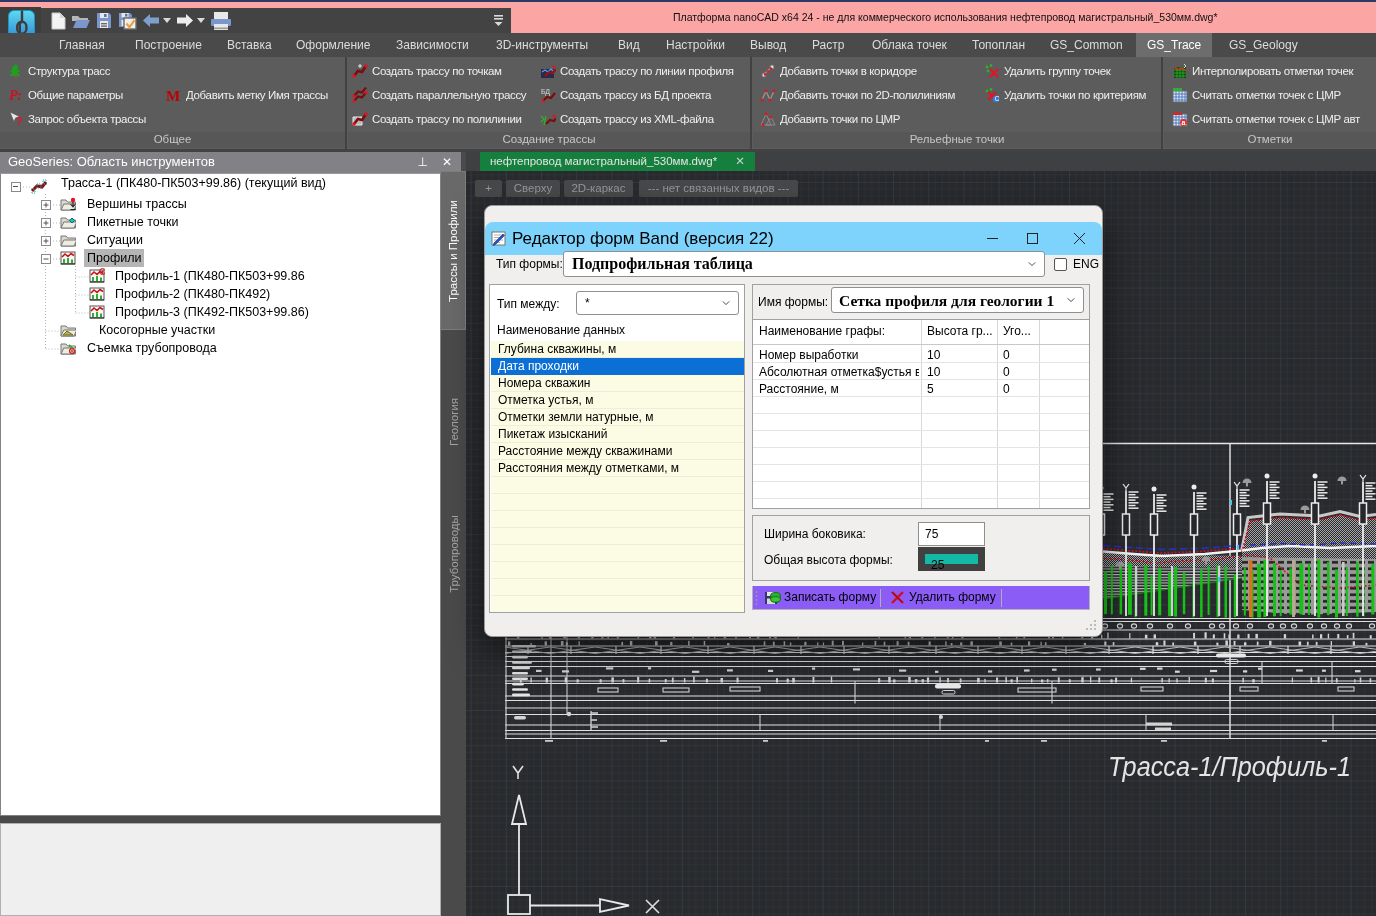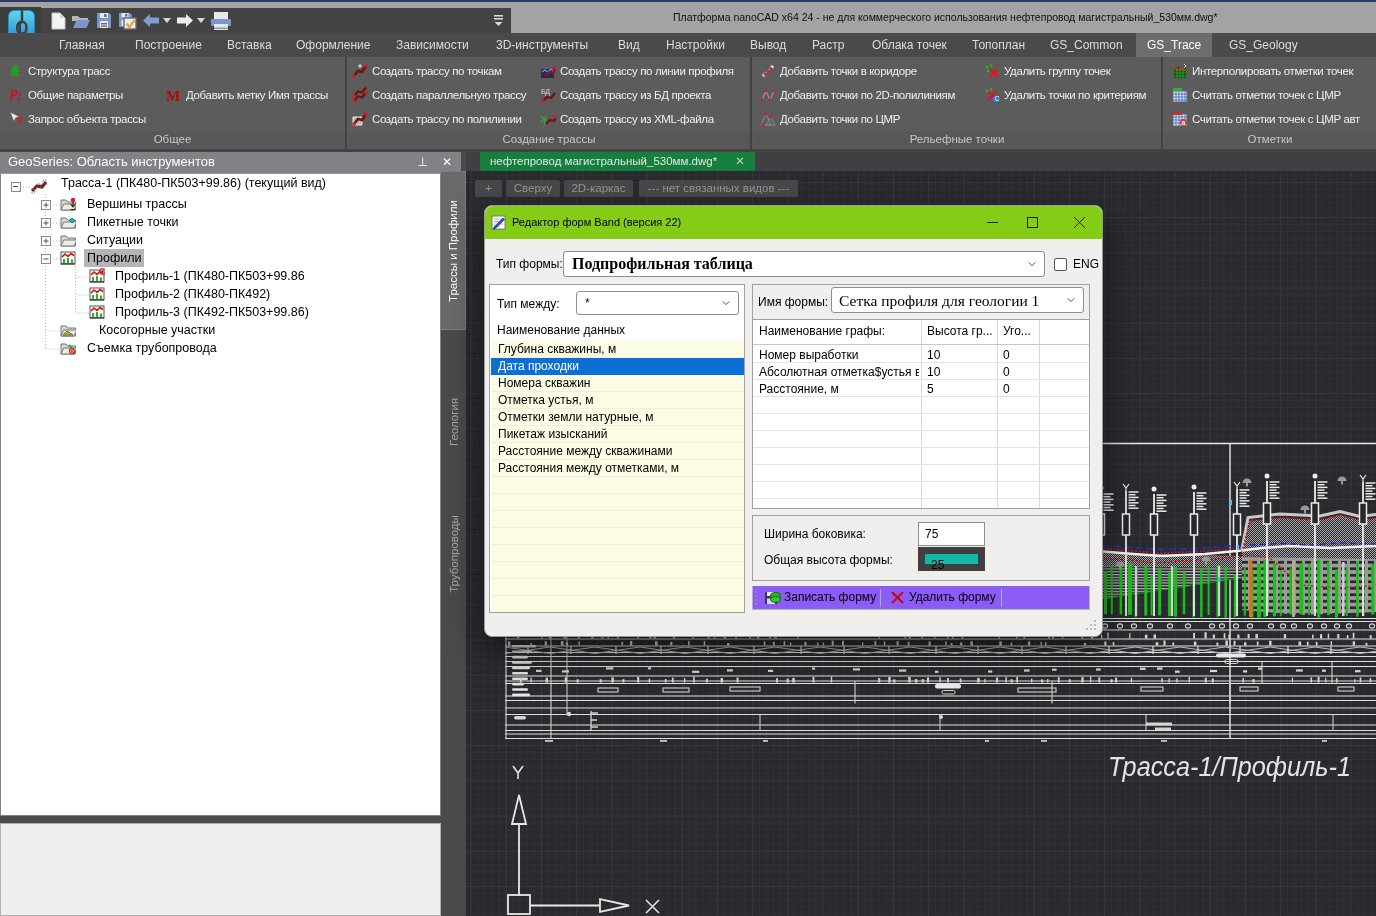--- a/index.html
+++ b/index.html
@@ -1,20 +1,20 @@
 <!DOCTYPE html>
 <html><head><meta charset="utf-8">
 <style>
 *{margin:0;padding:0;box-sizing:border-box}
 html,body{width:1376px;height:916px;overflow:hidden;background:#fff;font-family:"Liberation Sans",sans-serif}
 .abs{position:absolute}
 #stage{position:relative;width:1376px;height:916px}
 
 #topline{left:0;top:0;width:1376px;height:2px;background:#2c3a66}
-#titlebar{left:0;top:2px;width:1376px;height:31px;background:#a3a3a3;color:#101010;line-height:31px}
+#titlebar{left:0;top:2px;width:1376px;height:31px;background:#fca5a5;color:#101010;line-height:31px}
 #qat{left:0;top:8px;width:511px;height:25px;background:#434343}
 #logo{left:0;top:7px;width:41px;height:34px;background:#3d3d3d}
 
 #rtabs{left:0;top:33px;width:1376px;height:24px;background:#4a4a4a;color:#dcdcdc;font-size:12px}
 .rtab{position:absolute;top:0;height:24px;line-height:24px;padding:0 11px}
 .rtab.active{background:#6d6d6d;color:#fff}
 
 #ribbon{left:0;top:57px;width:1376px;height:92px;background:#5c5c5c;color:#efefef;font-size:11.5px}
 #ribbon:after{content:"";position:absolute;left:0;top:92px;width:1376px;height:3px;background:#424242}
 .rgroup{position:absolute;top:0;height:92px}
@@ -32,21 +32,21 @@
 #vtabs{left:441px;top:171px;width:25px;height:745px}
 .vtab{position:absolute;left:0;width:25px;color:#a5a5a8;font-size:11.5px}
 .vtab span{position:absolute;left:50%;top:50%;transform:translate(-50%,-50%) rotate(-90deg);white-space:nowrap}
 .vtab.active{background:#696969;color:#fff;border:1px solid #7d7d7d;border-left:none}
 
 #dtabbar{left:466px;top:152px;width:910px;height:19px;background:#3f4041}
 #dtab{position:absolute;left:14px;top:0;height:19px;background:#15803d;color:#e4e4e4;font-size:11.5px;line-height:19px;padding:0 10px}
 .vbtn{position:absolute;top:180px;height:17px;background:#47484a;color:#94969a;font-size:11.5px;line-height:16px;text-align:center;border-radius:2px}
 
 #dlg{left:484px;top:205px;width:619px;height:432px;background:#f0efed;border:1px solid #9a9a9a;border-radius:8px;box-shadow:0 14px 34px rgba(0,0,0,.55);font-size:12px;color:#000}
-#dlgtitle{position:absolute;left:0;top:0;width:100%;height:33px;background:#84cc16;border-radius:8px 8px 0 0;font-size:11px}
+#dlgtitle{position:absolute;left:0;top:16px;width:100%;height:33px;background:#7dd3fc;border-radius:8px 8px 0 0;font-size:17px}
 .wbtn{position:absolute;top:0;width:30px;height:33px;color:#222;text-align:center;line-height:33px;font-size:15px}
 .combo{position:absolute;background:#fff;border:1px solid #8f8f8f;border-radius:3px}
 .combo .arr{position:absolute;right:8px;top:50%;margin-top:-4px;width:8px;height:8px}
 .grpbox{position:absolute;background:#fff;border:1px solid #a0a0a0}
 .ylist-row{position:absolute;left:1px;width:100%;height:17px;line-height:17px;padding-left:7px;background:#fcfce4;border-bottom:1px solid #eeeedd}
 </style></head>
 <body>
 <div id="stage">
 <div class="abs" id="topline"></div>
 <div class="abs" id="titlebar">
@@ -978,21 +978,21 @@
           <div class="ylist-row" style="top:238px"></div>
           <div class="ylist-row" style="top:255px"></div>
         </div>
       </div>
       <div class="grpbox" style="left:267px;top:78px;width:338px;height:36px;border-bottom:none;background:#f0efed"></div>
       <div style="position:absolute;left:273px;top:89px">Имя формы:</div>
       <div class="combo" style="left:346px;top:81px;width:253px;height:26px">
         <svg class="arr" width="10" height="6" viewBox="0 0 10 6">
           <path d="M1 1 l4 4 4 -4" stroke="#444" fill="none" stroke-width="1.2"></path>
         </svg>
-        <span style="font-family:'Liberation Serif';font-weight:normal;font-size:15.5px;position:absolute;left:7px;top:4px">Сетка профиля для геологии 1</span>
+        <span style="font-family:'Liberation Serif';font-weight:bold;font-size:15.5px;position:absolute;left:7px;top:4px">Сетка профиля для геологии 1</span>
       </div>
       <div class="grpbox" style="left:267px;top:113px;width:338px;height:190px">
         <div style="position:absolute;left:0;top:0;width:100%;height:100%;background:#fff"></div>
         <div style="position:absolute;left:168px;top:0;width:1px;height:100%;background:#d8d8d8"></div>
         <div style="position:absolute;left:244px;top:0;width:1px;height:100%;background:#d8d8d8"></div>
         <div style="position:absolute;left:286px;top:0;width:1px;height:100%;background:#d8d8d8"></div>
         <div style="position:absolute;left:6px;top:4px">Наименование графы:</div>
         <div style="position:absolute;left:174px;top:4px">Высота гр...</div>
         <div style="position:absolute;left:250px;top:4px">Уго...</div>
         <div style="position:absolute;left:0;top:24px;width:100%;height:1px;background:#c8c8c8"></div>

